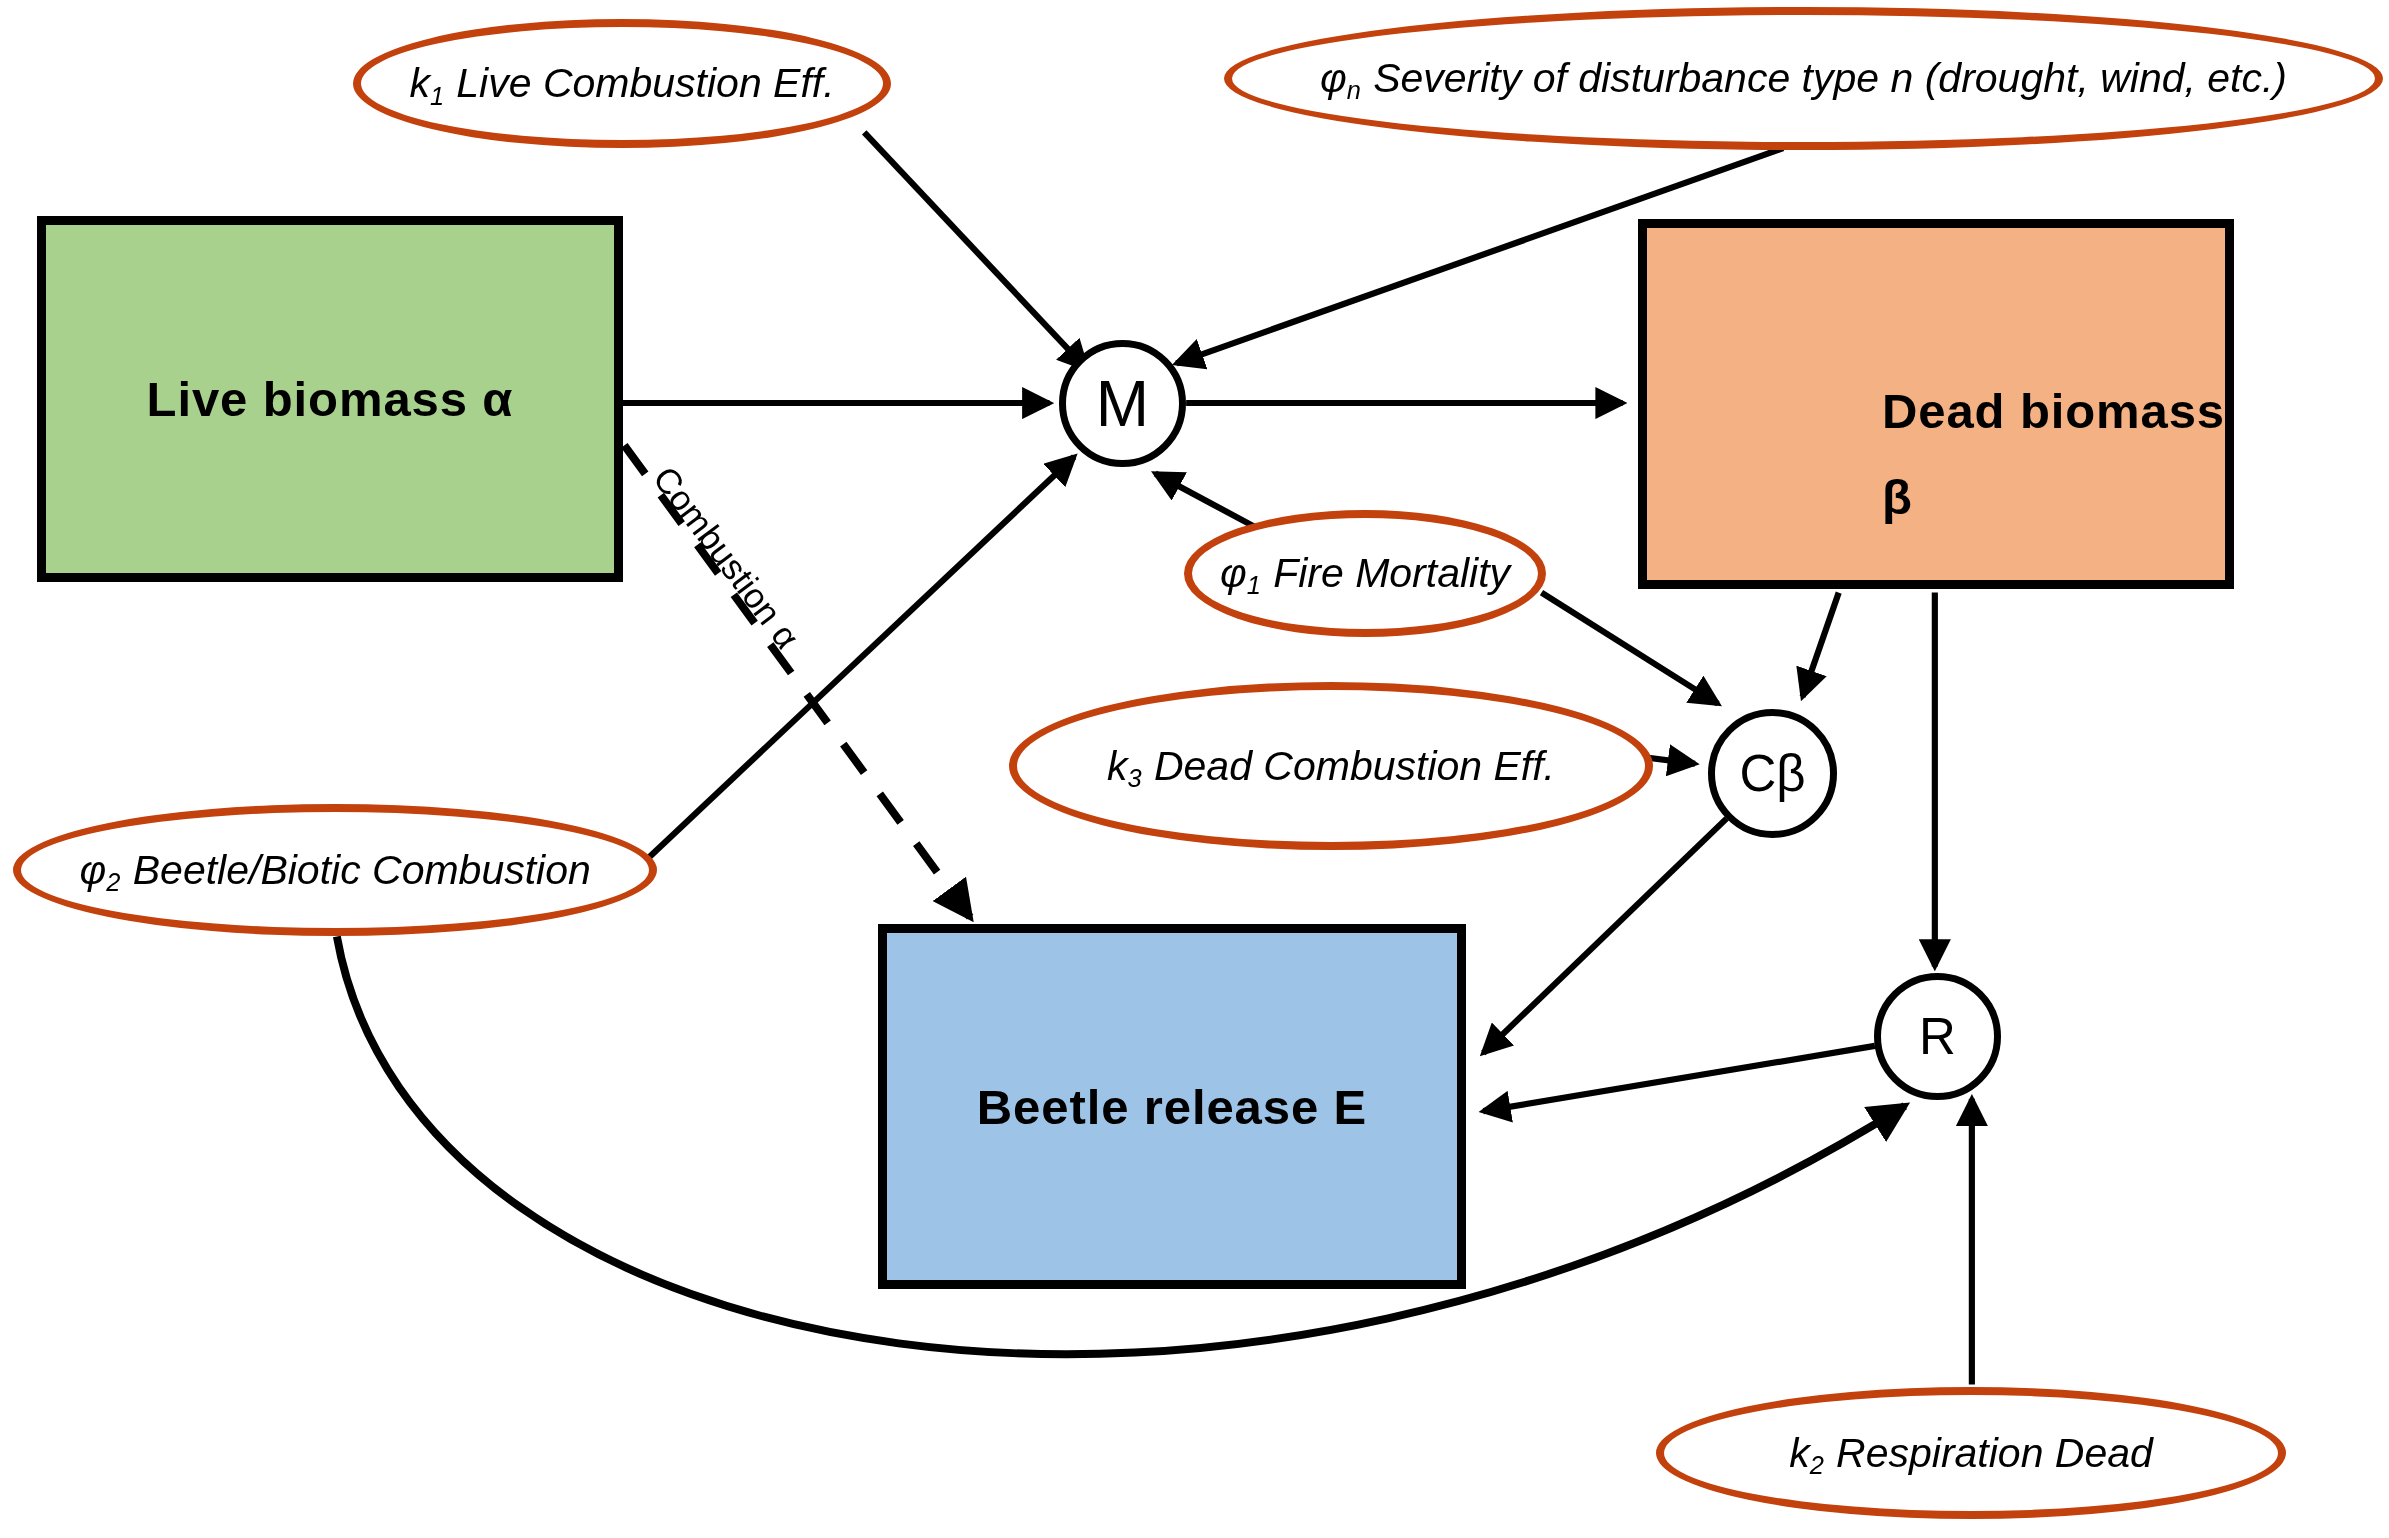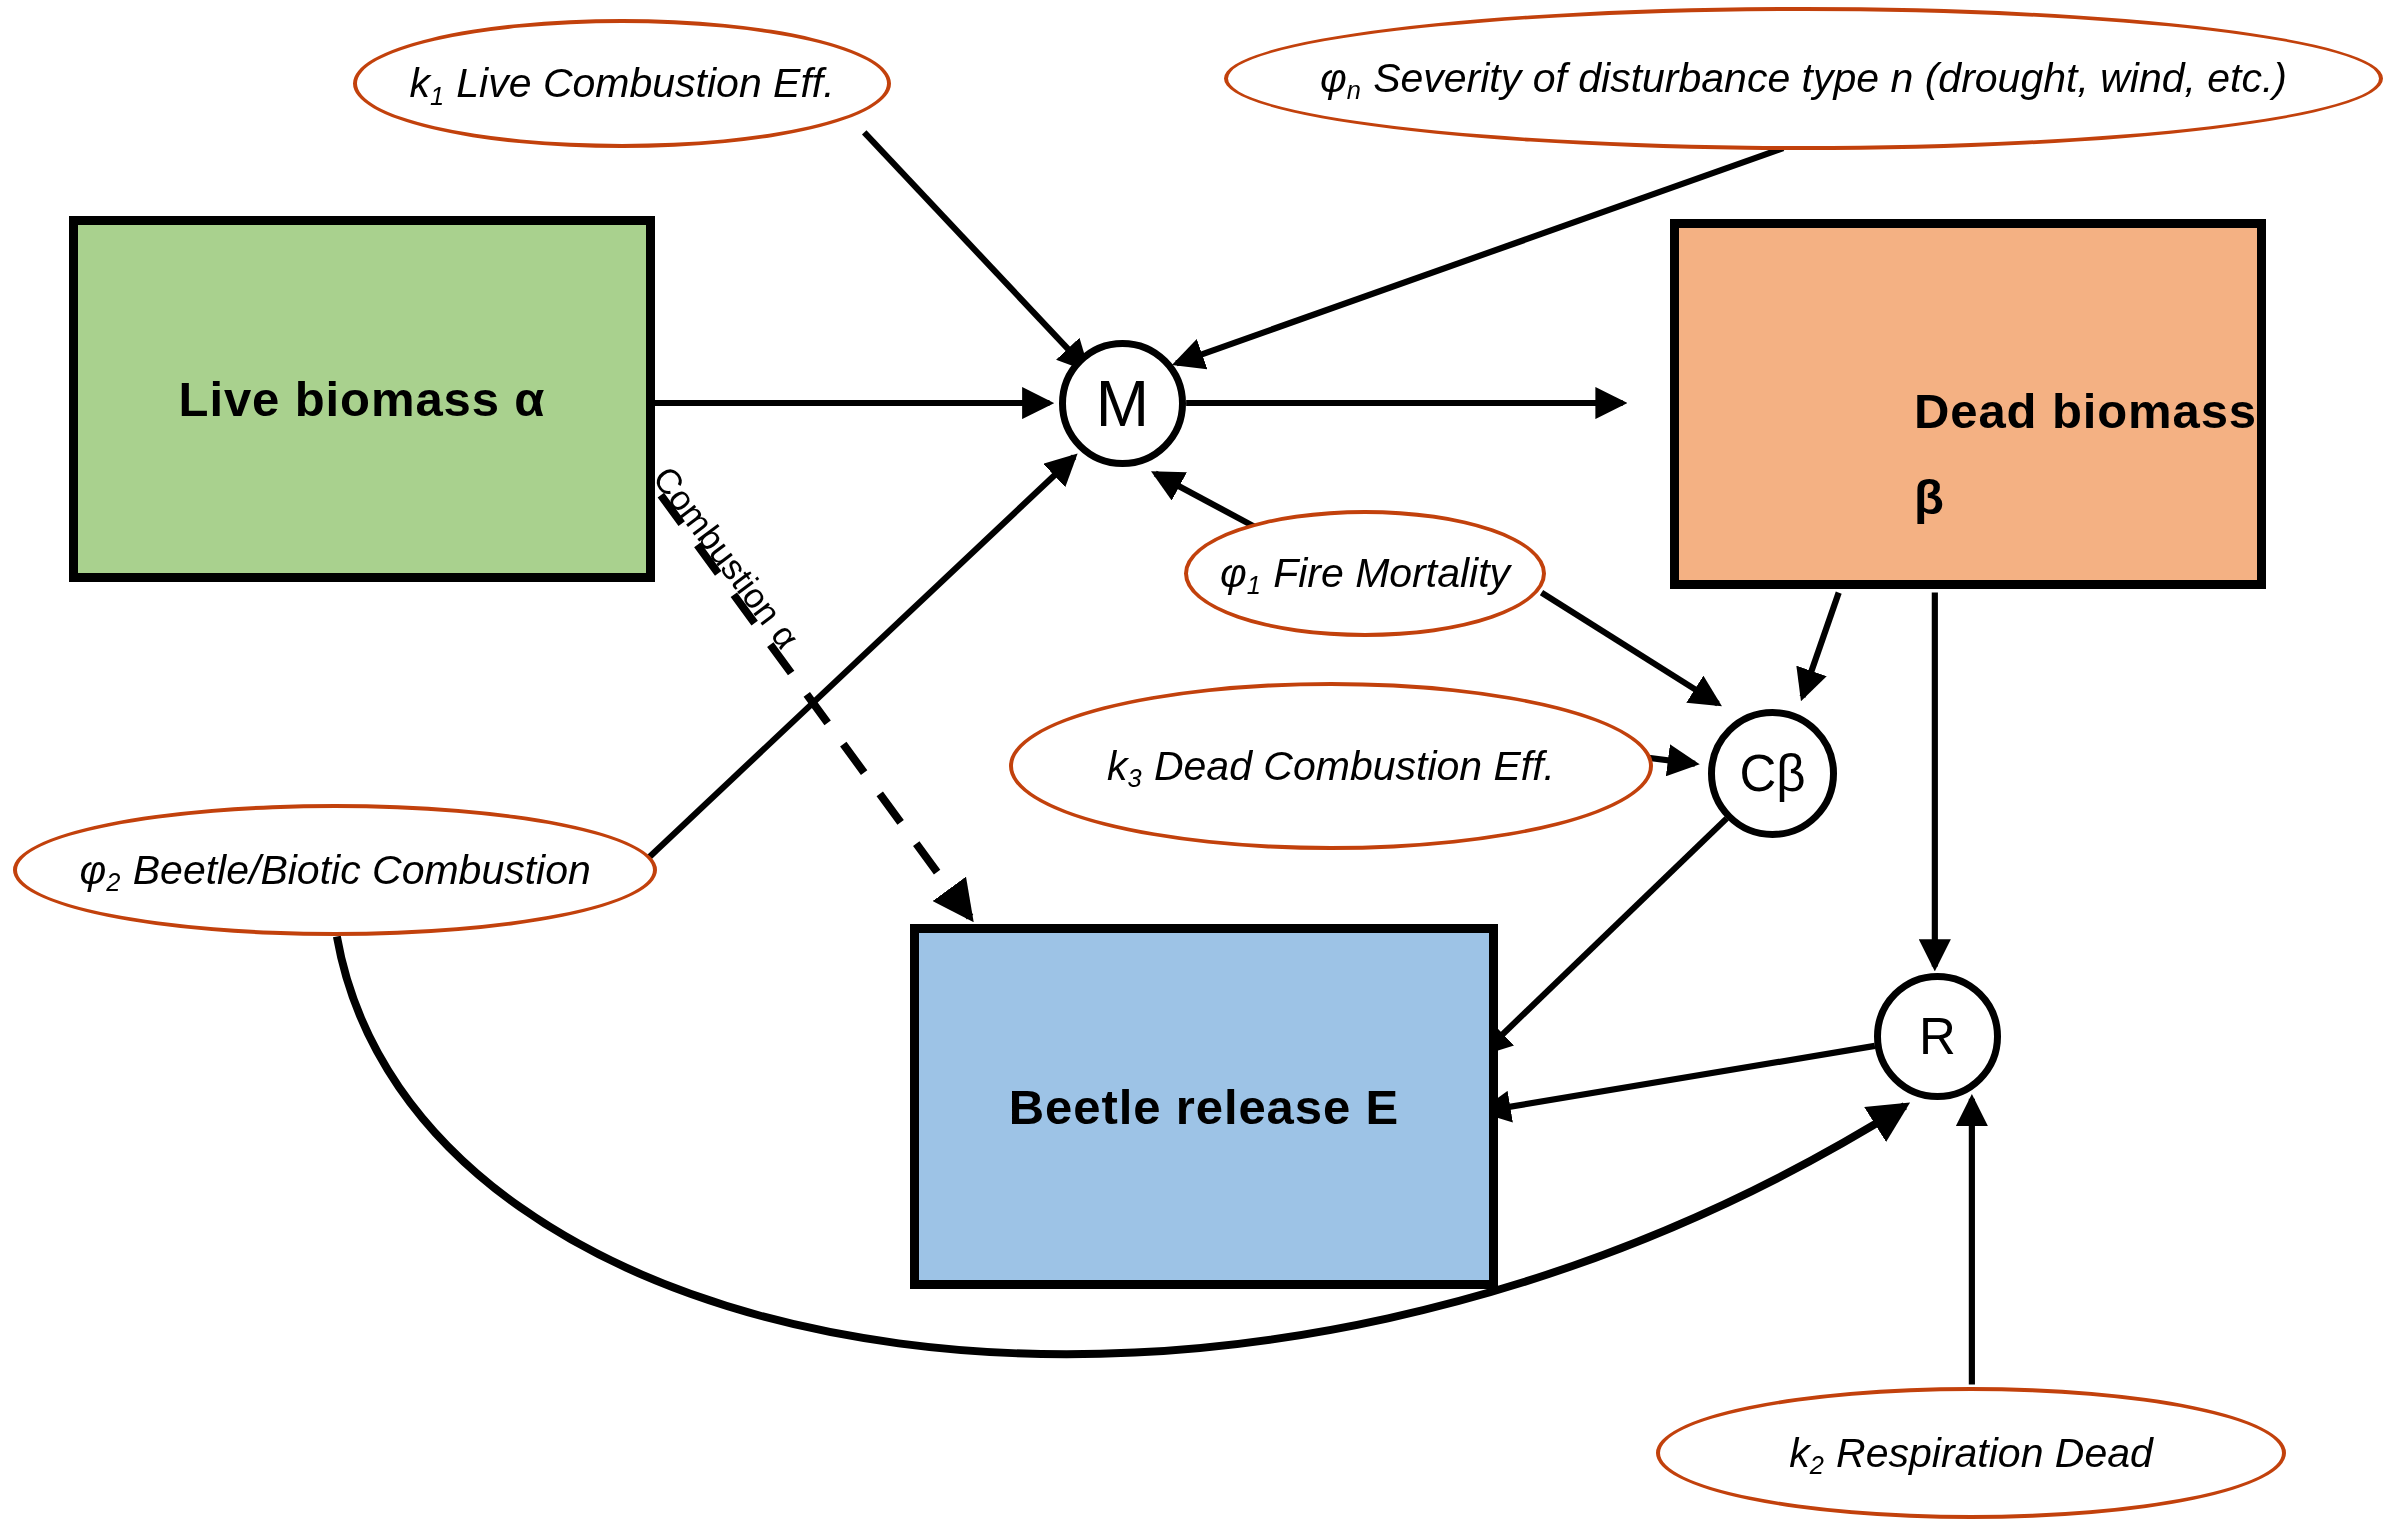--- a/index.html
+++ b/index.html
@@ -4,32 +4,32 @@
 <style>
   html,body{margin:0;padding:0}
   body{
     width:2389px;height:1538px;position:relative;overflow:hidden;
     background:#ffffff;color:#000;
     font-family:"Liberation Sans", sans-serif;
   }
   .box{
     position:absolute;box-sizing:border-box;border:9.7px solid #000;
     display:flex;align-items:center;justify-content:center;
-    font-weight:bold;font-size:49px;letter-spacing:0.9px;margin-left:32px;
+    font-weight:bold;font-size:49px;letter-spacing:0.9px;
   }
   .box.dead{justify-content:flex-end;align-items:flex-start}
   .dead-text{margin:141px 0 0 95px;line-height:1.75}
   .node{
     position:absolute;box-sizing:border-box;background:#fff;border:7px solid #000;
     border-radius:50%;display:flex;align-items:center;justify-content:center;
     font-size:51px;
   }
   .node.m{font-size:64px}
   .oval{
-    position:absolute;box-sizing:border-box;background:#fff;border:4px solid #c2410c;
+    position:absolute;box-sizing:border-box;background:#fff;border:8px solid #c2410c;
     border-radius:50%;display:flex;align-items:center;justify-content:center;
     font-style:italic;font-size:41px;white-space:nowrap;
   }
   .oval .inner{white-space:nowrap}
   .sub{font-size:0.62em;position:relative;top:0.28em}
   .ptxt{margin-left:0.30em}
   .combustion-label{
     position:absolute;font-size:35px;white-space:nowrap;
     transform:rotate(53deg);transform-origin:0 0;
   }

